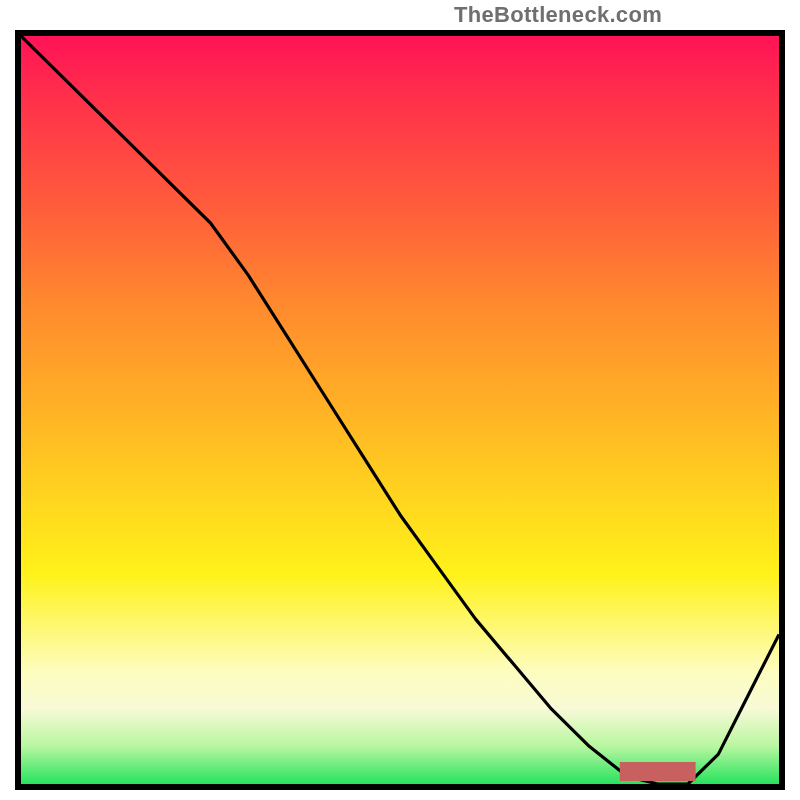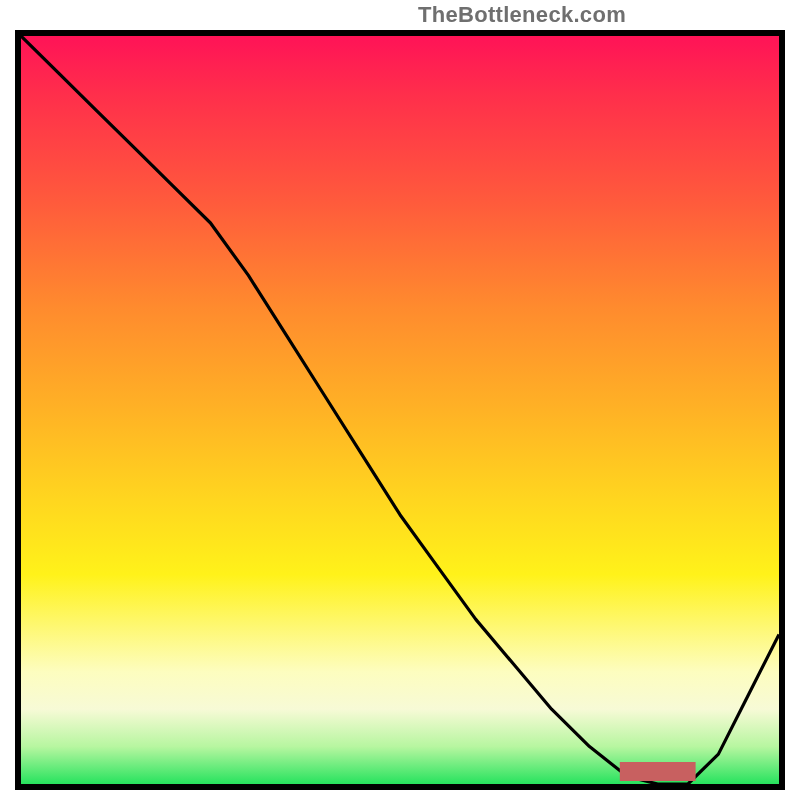--- a/index.html
+++ b/index.html
@@ -9,20 +9,21 @@
     height: 800px;
     background: #ffffff;
     overflow: hidden;
     font-family: Arial, Helvetica, sans-serif;
   }
 
   .chart-wrap {
     position: relative;
     width: 636px;
     height: 800px;
+    padding-left: 36px;
   }
 
   .watermark {
     position: absolute;
     top: 2px;
     right: 10px;
     font-size: 22px;
     font-weight: 600;
     color: #6f6f6f;
     letter-spacing: 0.3px;

